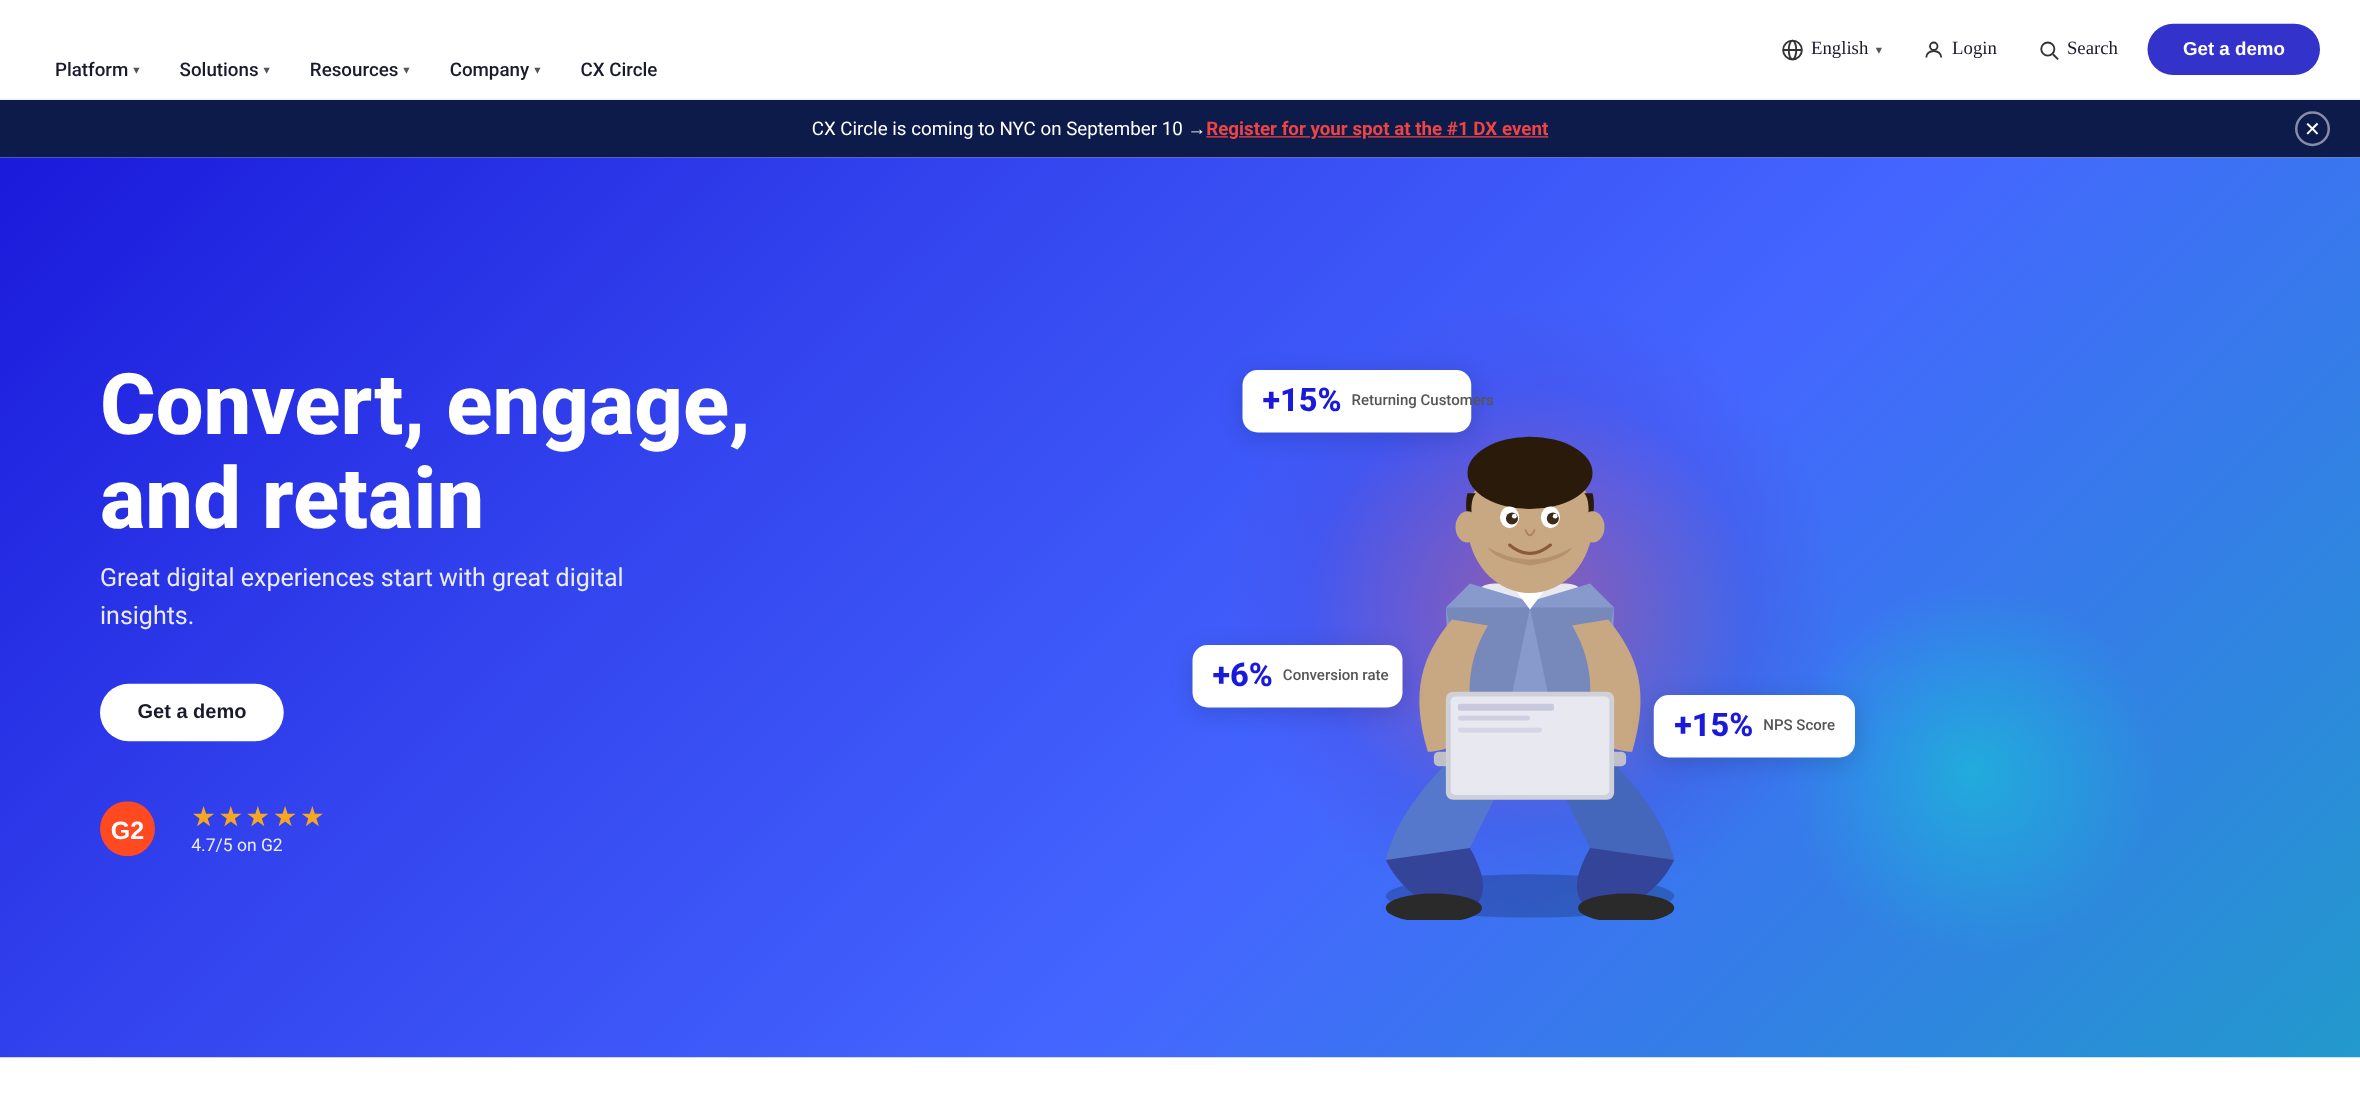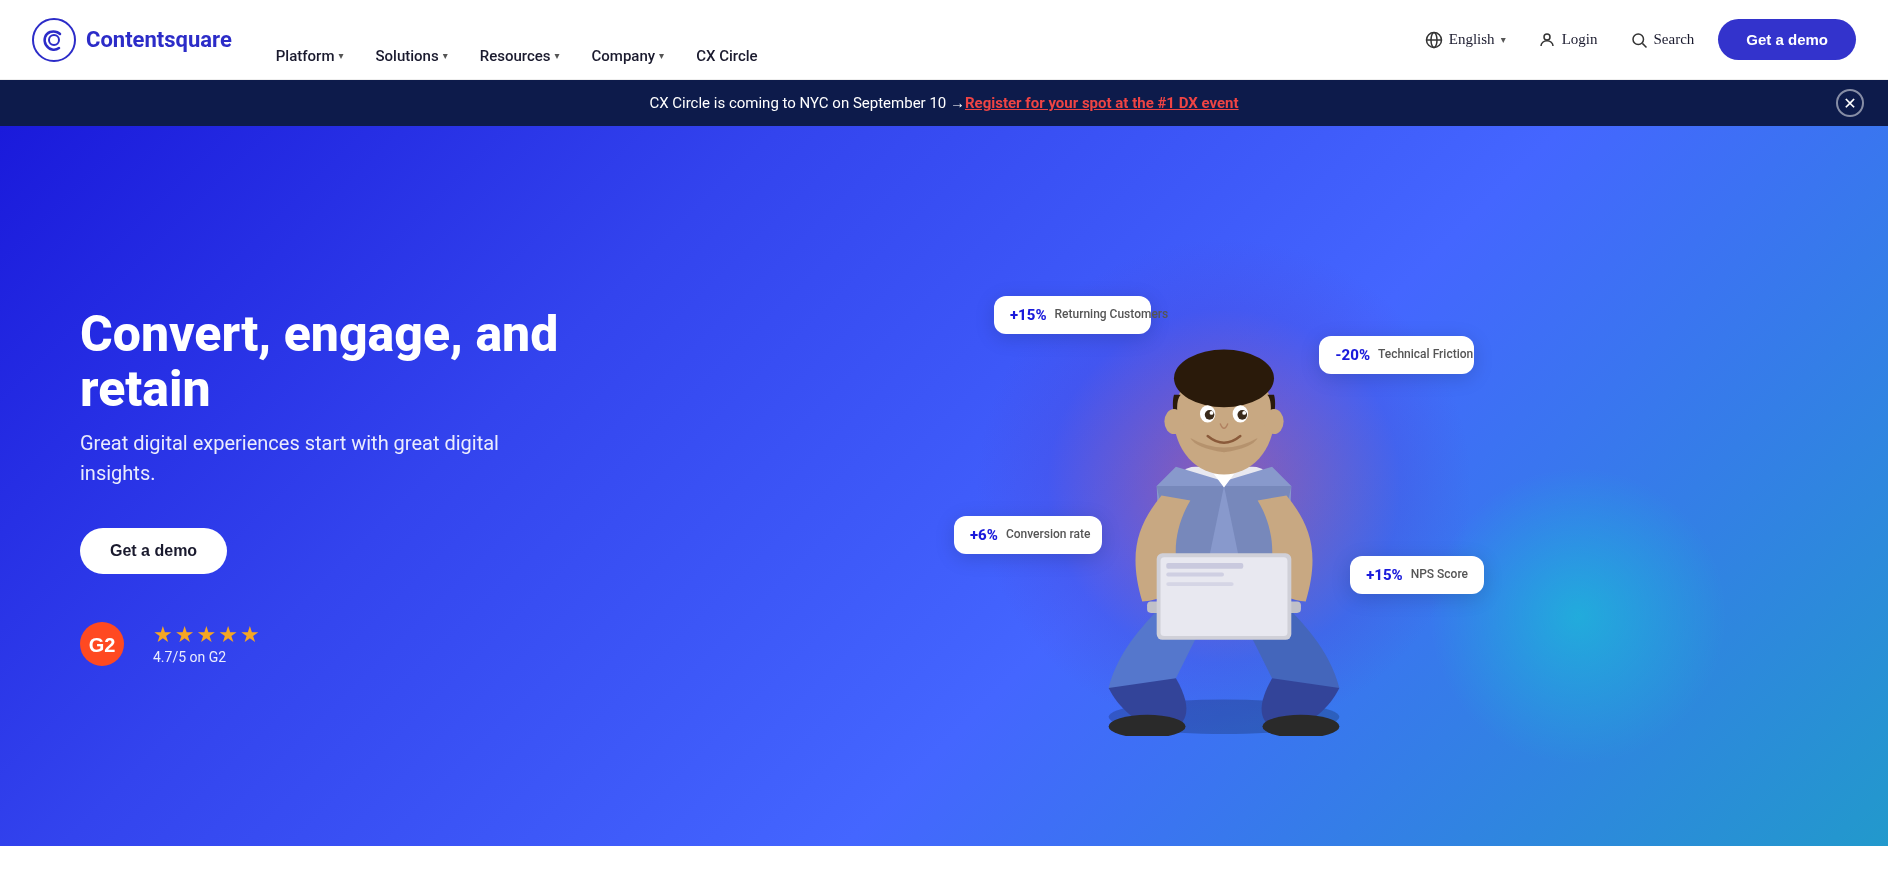--- a/index.html
+++ b/index.html
@@ -130,21 +130,21 @@
       position: relative;
       overflow: hidden;
       padding: 60px 80px;
     }
     .hero-left {
       flex: 1;
       z-index: 2;
       max-width: 560px;
     }
     .hero-heading {
-      font-size: 50px;
+      font-size: 68px;
       font-weight: 800;
       color: #fff;
       line-height: 1.1;
       margin-bottom: 11px;
     }
     .hero-subtext {
       font-size: 20px;
       color: rgba(255,255,255,0.9);
       line-height: 1.5;
       margin-bottom: 40px;
@@ -251,21 +251,21 @@
       border-radius: 12px;
       padding: 10px 16px;
       display: flex;
       align-items: center;
       gap: 8px;
       box-shadow: 0 4px 20px rgba(0,0,0,0.15);
       z-index: 10;
       white-space: nowrap;
     }
     .stat-value {
-      font-size: 15px;
+      font-size: 26px;
       font-weight: 800;
       color: #1a1adb;
     }
     .stat-label {
       font-size: 12px;
       color: #555;
       font-weight: 500;
       line-height: 1.3;
       max-width: 80px;
     }
@@ -290,28 +290,20 @@
     .person-svg {
       width: 100%;
       height: 100%;
     }
   </style>
 </head>
 <body>
 
 <nav class="navbar">
   <div class="navbar-left">
-    <a class="logo" href="#">
-      <svg class="logo-icon" viewBox="0 0 44 44" fill="none" xmlns="http://www.w3.org/2000/svg">
-        <circle cx="22" cy="22" r="21" stroke="#2C2CC8" stroke-width="2"></circle>
-        <path d="M28 16C28 16 24 12 18 14C13 16 11 22 14 27C17 32 23 33 27 30" stroke="#2C2CC8" stroke-width="2.5" stroke-linecap="round" fill="none"></path>
-        <circle cx="22" cy="22" r="5" stroke="#2C2CC8" stroke-width="2" fill="none"></circle>
-      </svg>
-      <span class="logo-text">Contentsquare</span>
-    </a>
     <div class="nav-links">
       <a class="nav-link">
         <span>Platform</span>
         <span class="chevron">▾</span>
       </a>
       <a class="nav-link">
         <span>Solutions</span>
         <span class="chevron">▾</span>
       </a>
       <a class="nav-link">
@@ -452,24 +444,20 @@
         <rect x="140" y="350" width="60" height="4" rx="2" fill="#aaaacc" opacity="0.4"></rect>
         <rect x="140" y="360" width="70" height="4" rx="2" fill="#aaaacc" opacity="0.3"></rect>
       </svg>
 
       
       <div class="stat-badge badge-returning">
         <span class="stat-value">+15%</span>
         <span class="stat-label">Returning Customers</span>
       </div>
 
-      <div class="stat-badge badge-technical">
-        <span class="stat-value">-20%</span>
-        <span class="stat-label">Technical Friction</span>
-      </div>
 
       <div class="stat-badge badge-conversion">
         <span class="stat-value">+6%</span>
         <span class="stat-label">Conversion rate</span>
       </div>
 
       <div class="stat-badge badge-nps">
         <span class="stat-value">+15%</span>
         <span class="stat-label">NPS Score</span>
       </div>

